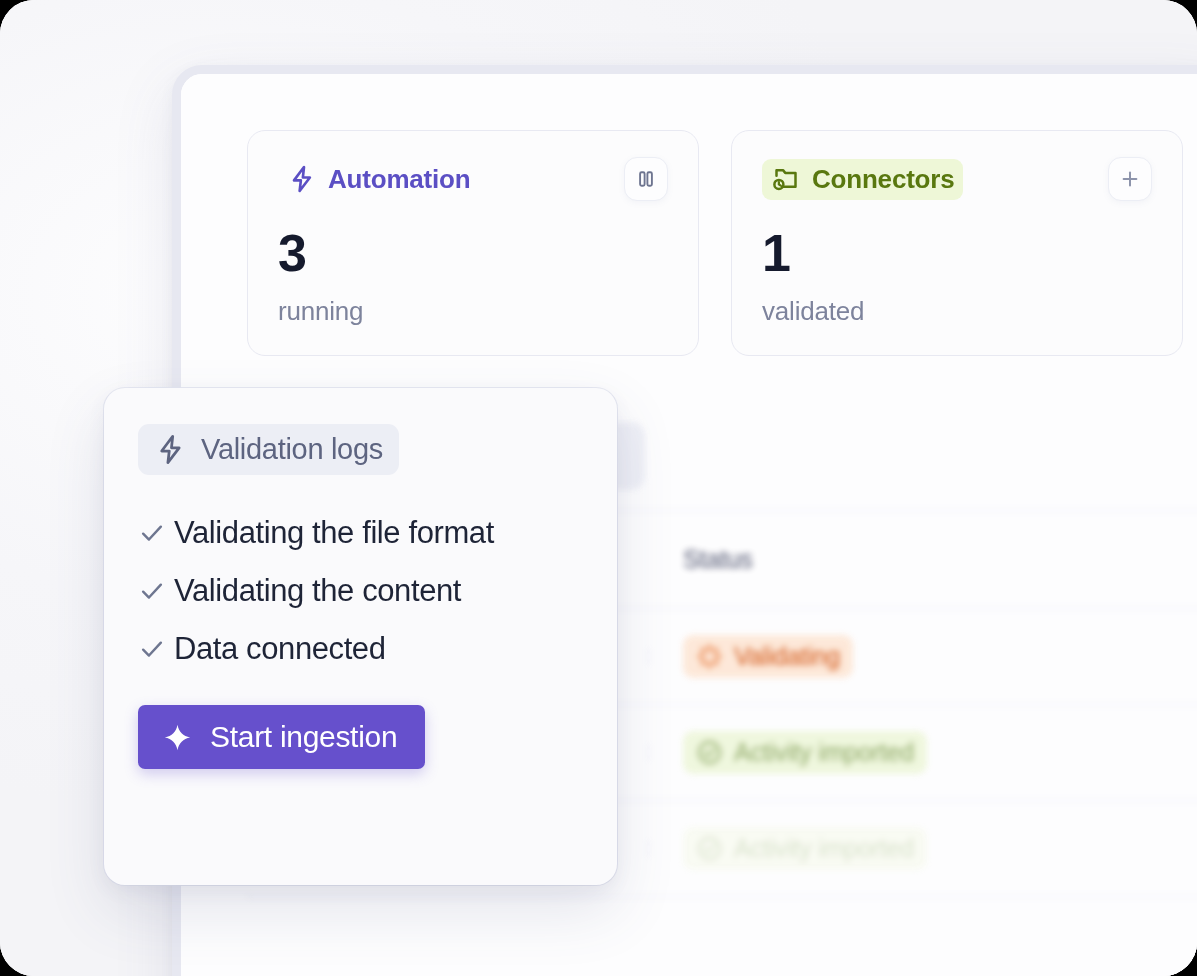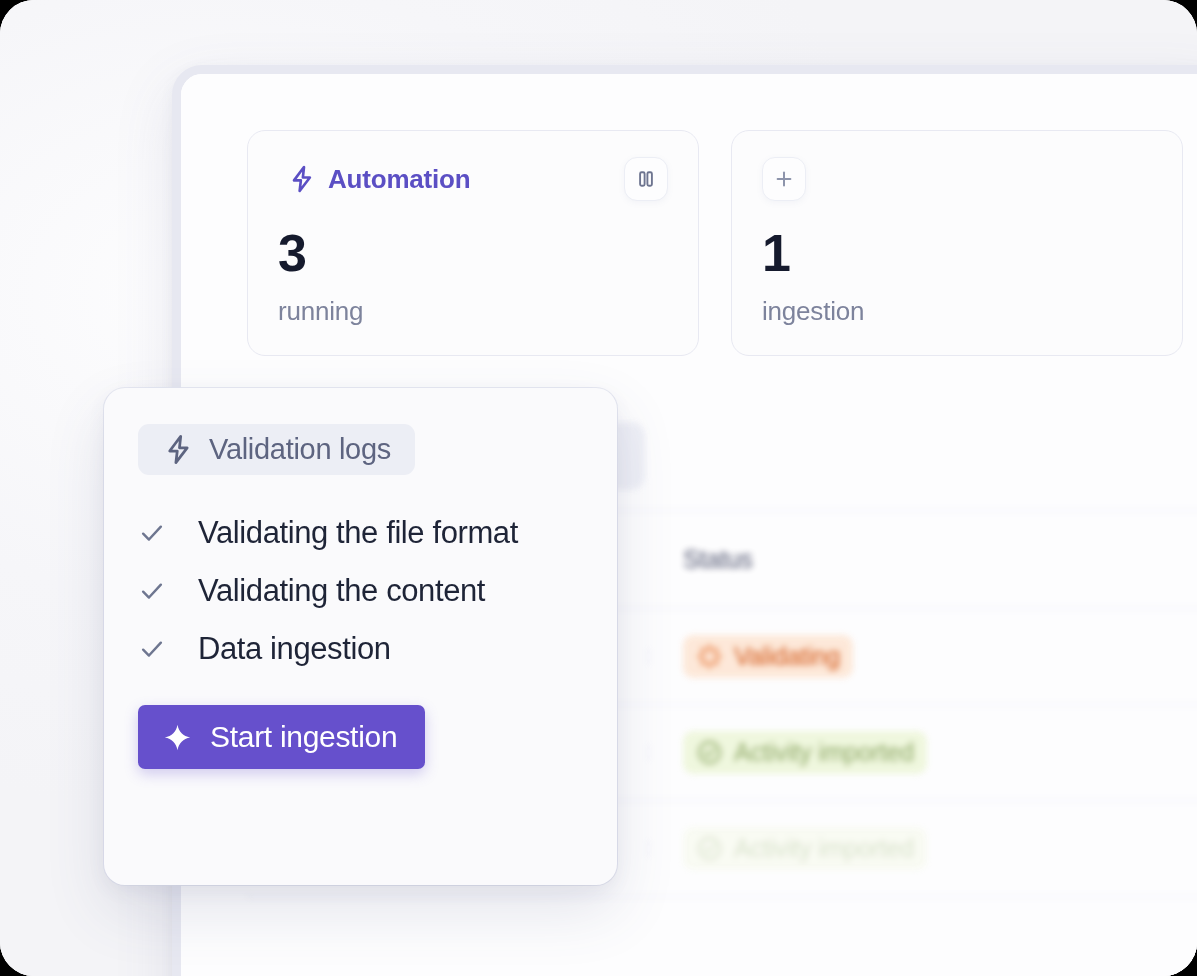--- a/index.html
+++ b/index.html
@@ -228,40 +228,40 @@
                 0 0 0 1px rgba(230,232,242,0.9);
     padding: 36px 34px;
   }
 
   #logs-badge {
     display: inline-flex;
     align-items: center;
     gap: 14px;
     background: #eceef5;
     border-radius: 11px;
-    padding: 9px 24px;
+    padding: 9px 16px;
   }
 
   #logs-badge-label {
     font-size: 29px;
     color: #5d6480;
     letter-spacing: -0.3px;
   }
 
   #log-list {
     margin-top: 40px;
     display: flex;
     flex-direction: column;
     gap: 22px;
   }
 
   .log-item {
     display: flex;
     align-items: center;
-    gap: 32px;
+    gap: 8px;
   }
 
   .log-text {
     font-size: 31px;
     color: #1e2437;
     letter-spacing: -0.4px;
   }
 
   #cta-button {
     margin-top: 38px;
@@ -397,33 +397,43 @@
                 </svg>
               </span>
             </div>
           </div>
           <div class="stat-value">3</div>
           <div class="stat-sub">running</div>
         </div>
 
         <div class="stat-card">
           <div class="stat-head">
+            <div class="stat-title-wrap tinted">
+              <span>
+                <svg width="30" height="30" viewBox="0 0 24 24" fill="none">
+                  <path d="M4.4 9.4 V4.9 H9.6 L11.4 7.1 H19.6 V18.1 H8.9" stroke="#59780f" stroke-width="2" stroke-linejoin="round" stroke-linecap="round"></path>
+                  <circle cx="6.3" cy="16.3" r="3.6" stroke="#59780f" stroke-width="2"></circle>
+                  <path d="M6.3 14.5 V16.3 L7.8 17.3" stroke="#59780f" stroke-width="1.8" stroke-linecap="round"></path>
+                </svg>
+              </span>
+              <span class="stat-title green">Connectors</span>
+            </div>
             <div class="icon-btn">
               <span>
                 <svg width="24" height="24" viewBox="0 0 24 24">
                   <g stroke="#8d94ab" stroke-width="2" stroke-linecap="round">
                     <line x1="12" y1="5.6" x2="12" y2="18.4"></line>
                     <line x1="5.6" y1="12" x2="18.4" y2="12"></line>
                   </g>
                 </svg>
               </span>
             </div>
           </div>
           <div class="stat-value">1</div>
-          <div class="stat-sub">ingestion</div>
+          <div class="stat-sub">validated</div>
         </div>
 
       </div>
     </div>
   </div>
 
   <div id="logs-panel">
 
     <div id="logs-badge">
       <span>
@@ -454,21 +464,21 @@
         </span>
         <span class="log-text">Validating the content</span>
       </div>
 
       <div class="log-item">
         <span>
           <svg width="28" height="28" viewBox="0 0 24 24" fill="none">
             <path d="M4.4 12.6 L9.4 17.6 L19.6 6.6" stroke="#6e7690" stroke-width="2.1" stroke-linecap="round" stroke-linejoin="round"></path>
           </svg>
         </span>
-        <span class="log-text">Data ingestion</span>
+        <span class="log-text">Data connected</span>
       </div>
 
     </div>
 
     <button id="cta-button">
       <span>
         <svg width="31" height="31" viewBox="0 0 24 24">
           <path d="M12 2.2 C12.9 7.6 16.4 11.1 21.8 12 C16.4 12.9 12.9 16.4 12 21.8
                    C11.1 16.4 7.6 12.9 2.2 12 C7.6 11.1 11.1 7.6 12 2.2 Z" fill="#ffffff"></path>
         </svg>

